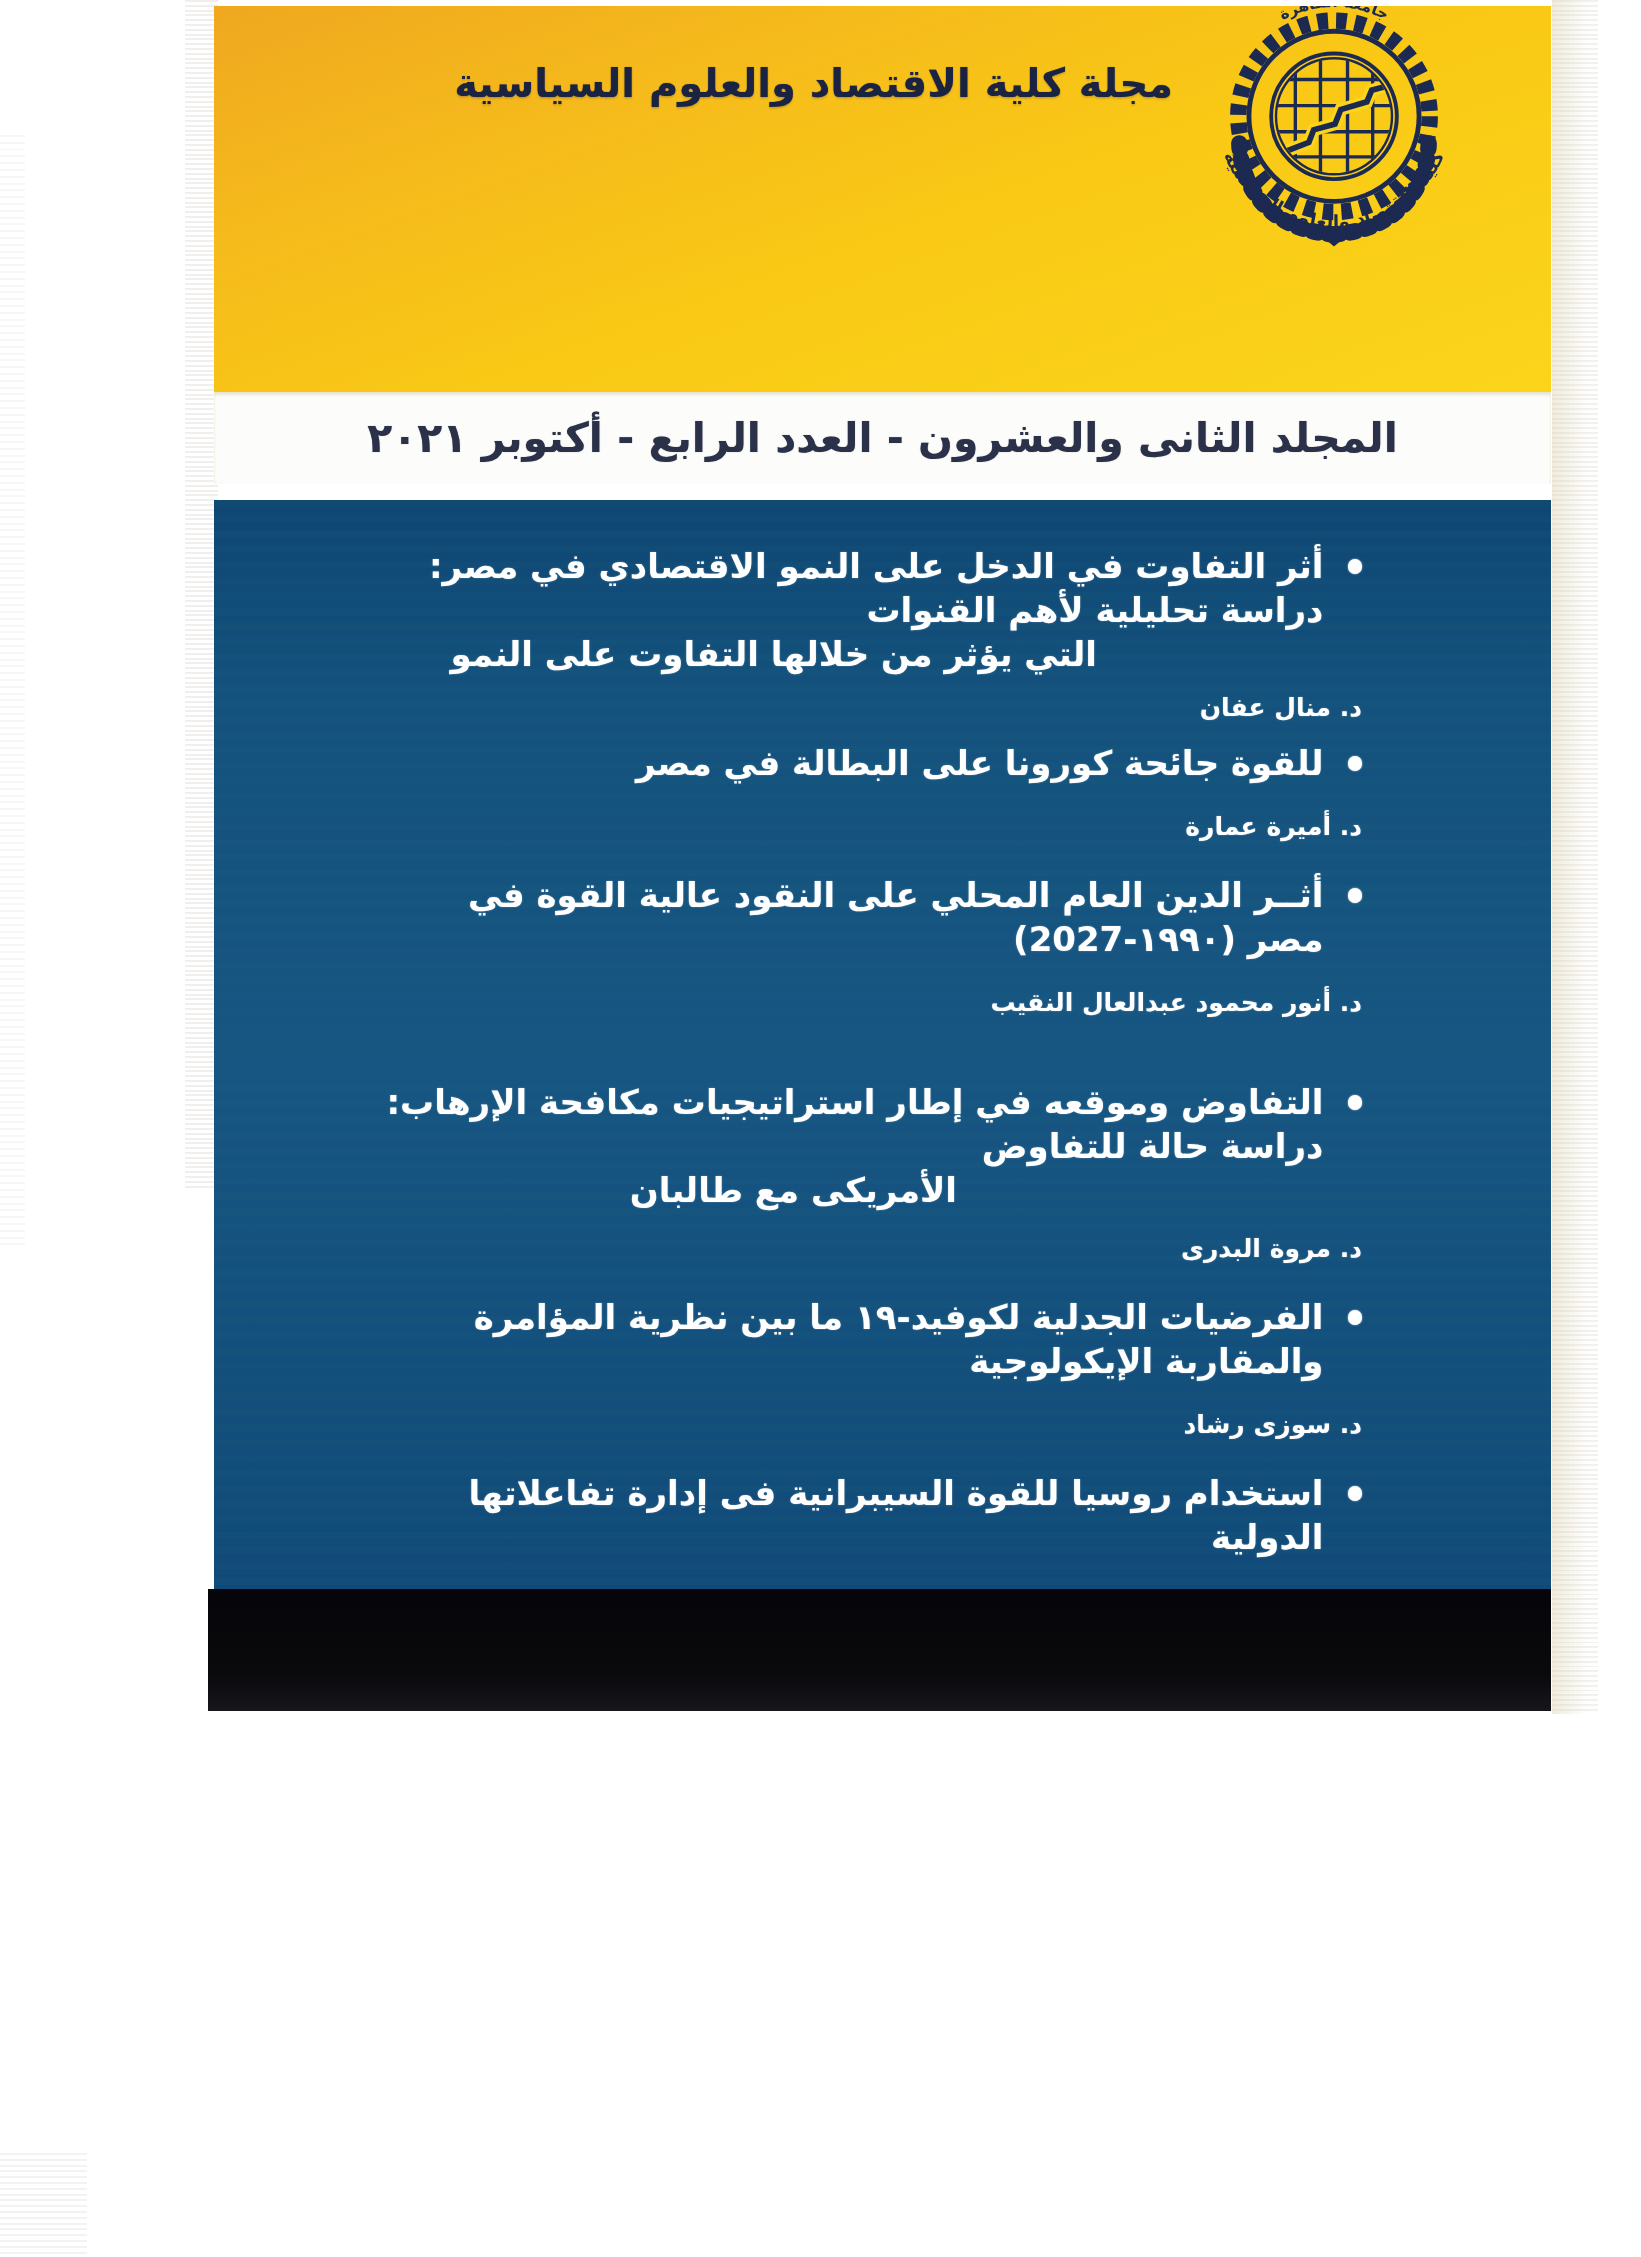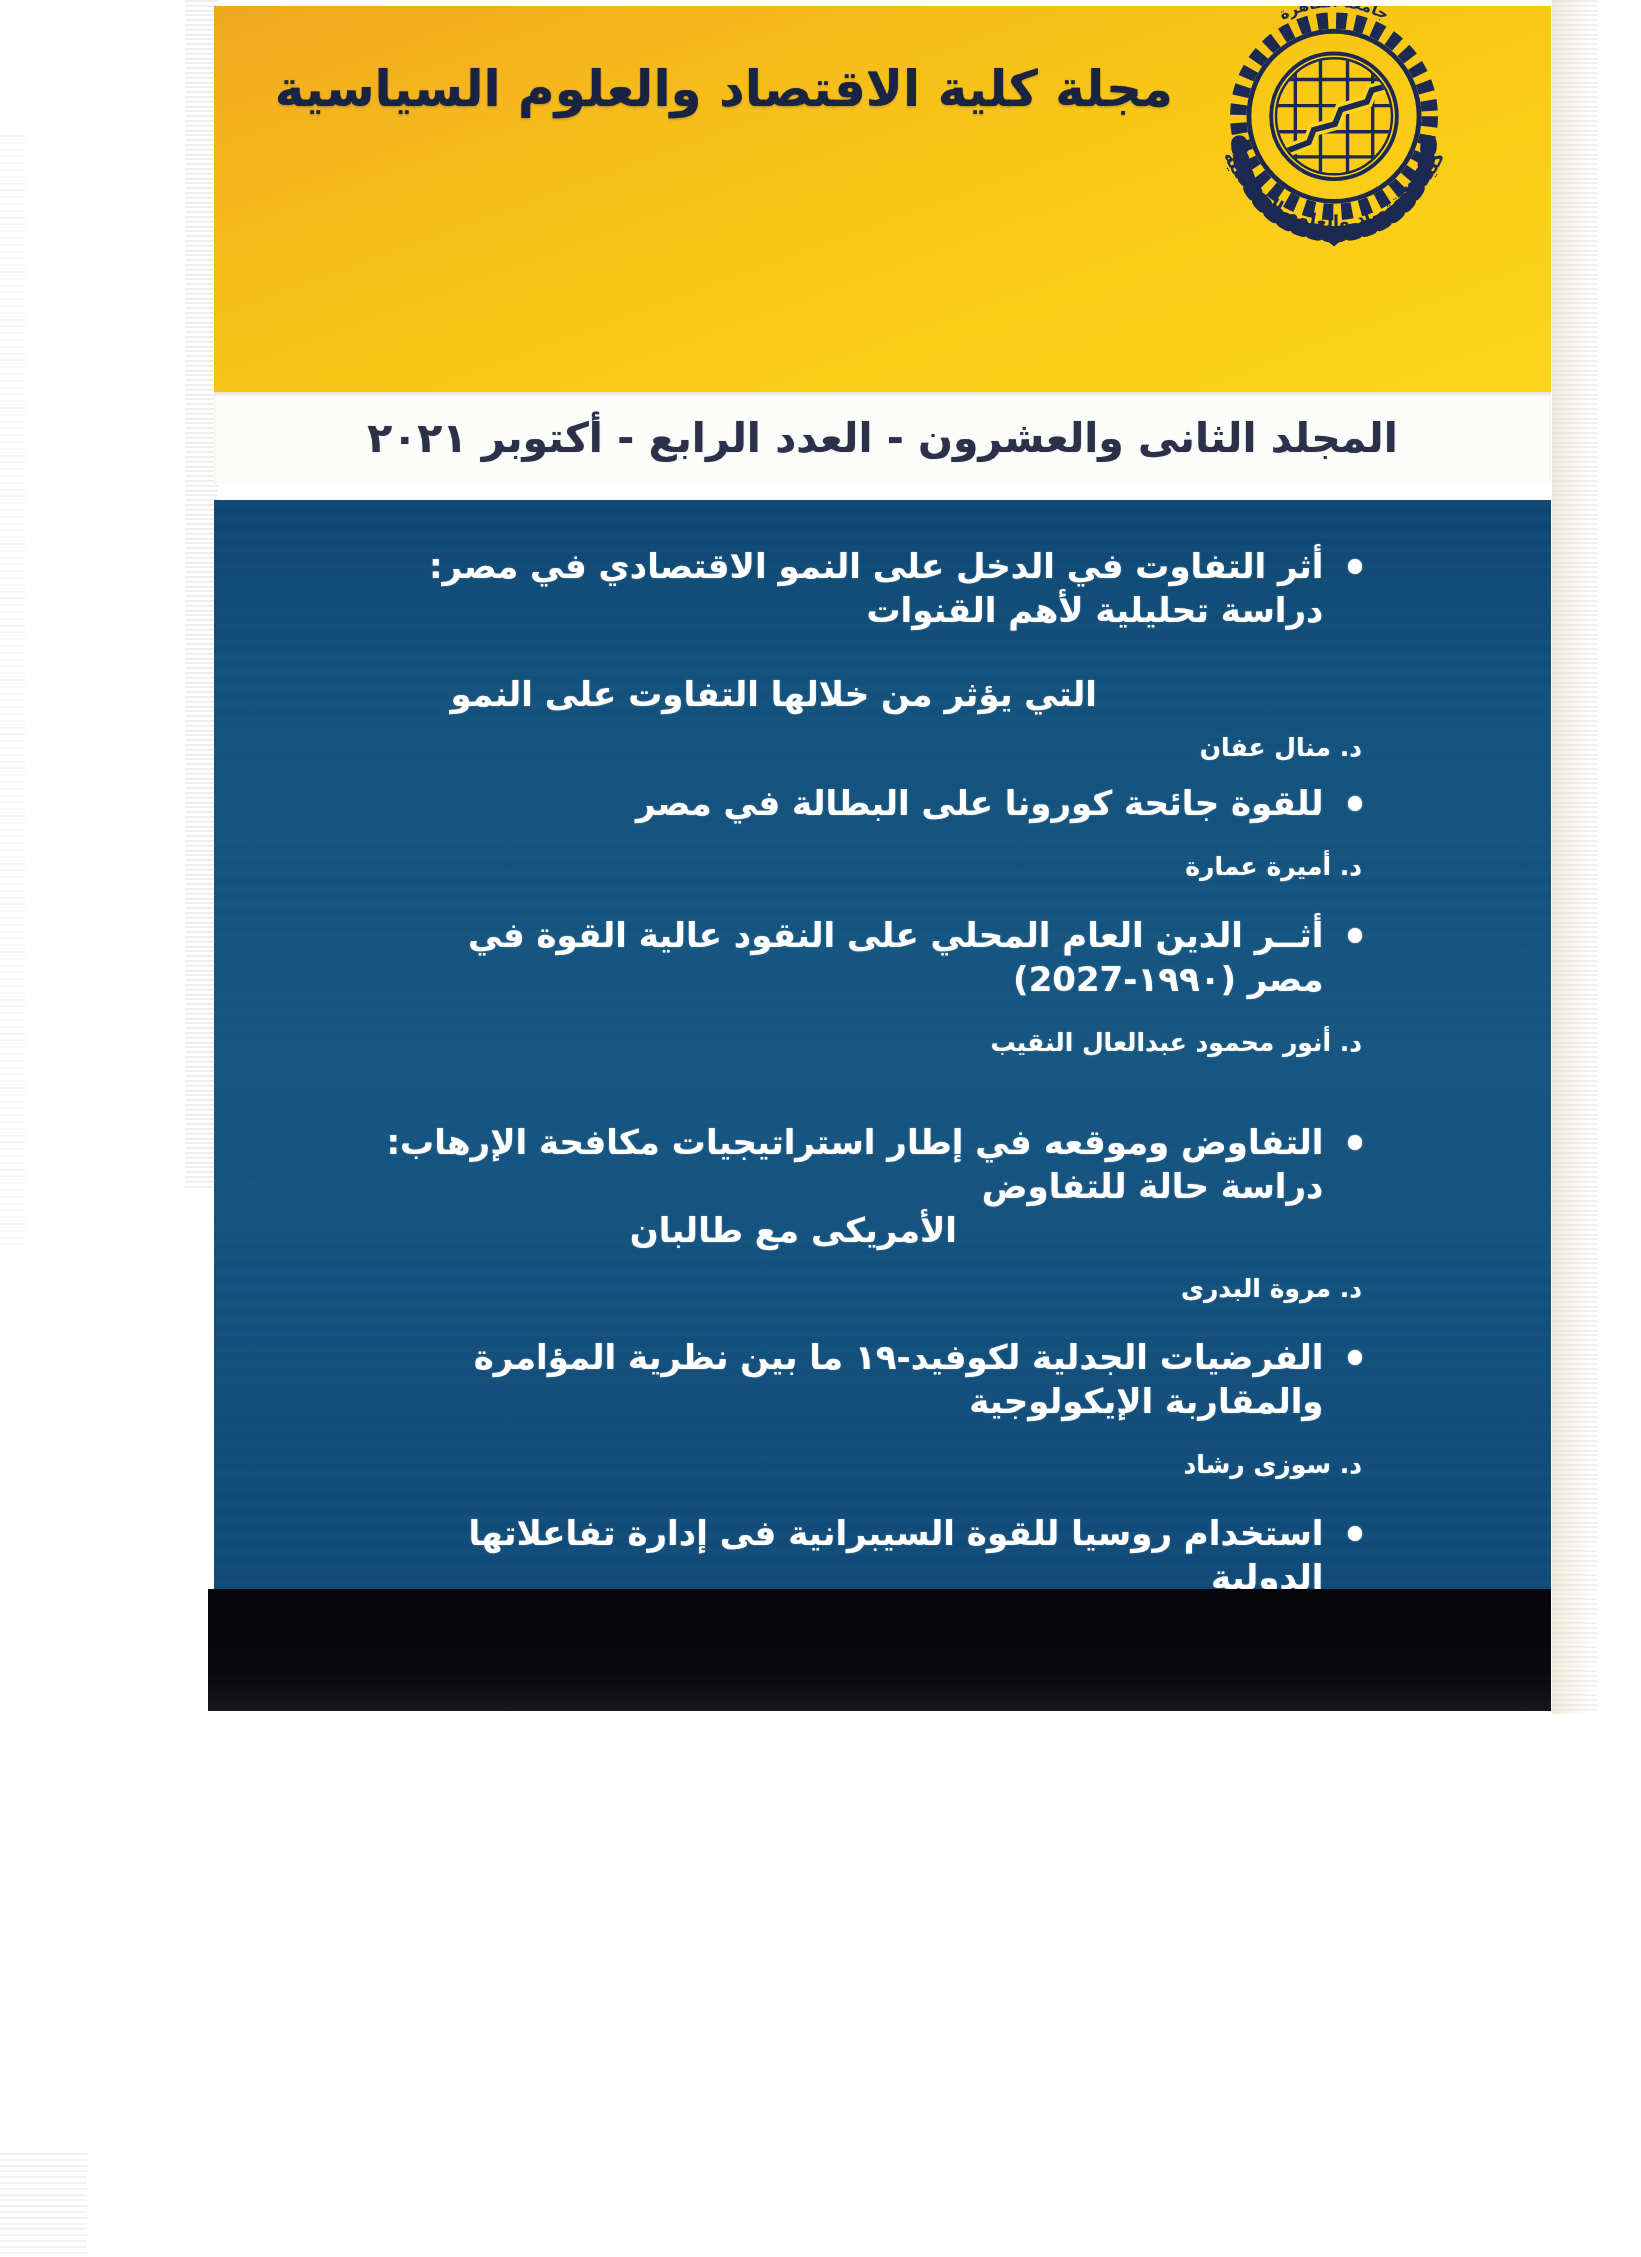--- a/index.html
+++ b/index.html
@@ -34,21 +34,21 @@
   
   .cover{position:absolute;left:214px;top:5.8px;width:1337px;height:1699px;}
   
   .masthead{
     position:absolute;left:0;top:0;width:100%;height:386px;
     background:linear-gradient(160deg,#efa81f 0%,#f6bc1b 30%,#f9c915 55%,#fbd51b 100%);
   }
   .journal-title{
     position:absolute;top:54px;right:378px;
     direction:rtl;white-space:nowrap;
-    font-size:50px;font-weight:bold;color:#1b2342;
+    font-size:40px;font-weight:bold;color:#1b2342;
     text-shadow:0 0 1px rgba(27,35,66,.65), 0 1.9px 1.9px rgba(27,35,66,.15);
     letter-spacing:1px;
   }
   .logo-box{position:absolute;top:0;right:43px;width:319px;height:266px;}
   
   .issue-strip{
     position:absolute;left:0;top:386px;width:100%;height:92px;
     background:#fcfcfa;
     display:flex;align-items:center;justify-content:center;
     box-shadow:inset 0 2.9px 2.9px rgba(180,160,90,.25);
@@ -74,21 +74,21 @@
     flex:none;width:14.5px;height:14.5px;border-radius:50%;
     background:#ffffff;margin-top:15.4px;
     box-shadow:0 0 1.9px rgba(255,255,255,.8);
   }
   .t{
     font-size:34px;font-weight:bold;line-height:44px;
     text-shadow:0 0 1.9px rgba(255,255,255,.35);
     text-align:right;
   }
   .t2{margin-top:0;}
-  .pr-a{padding-right:265px;margin-top:40px;}
+  .pr-a{padding-right:265px;}
   .pr-b{padding-right:405px;}
   .author{
     direction:rtl;text-align:right;
     font-size:25px;font-weight:bold;line-height:42px;
     margin-top:21px;
     text-shadow:0 0 1.9px rgba(255,255,255,.35);
   }
   .mt-s{margin-top:11.6px;}  .mt-l{margin-top:16px;}
   .mb-s{margin-bottom:11.6px;} .mb-m{margin-bottom:25px;} .mb-l{margin-bottom:56px;} .mb-xl{margin-bottom:60px;}
   

